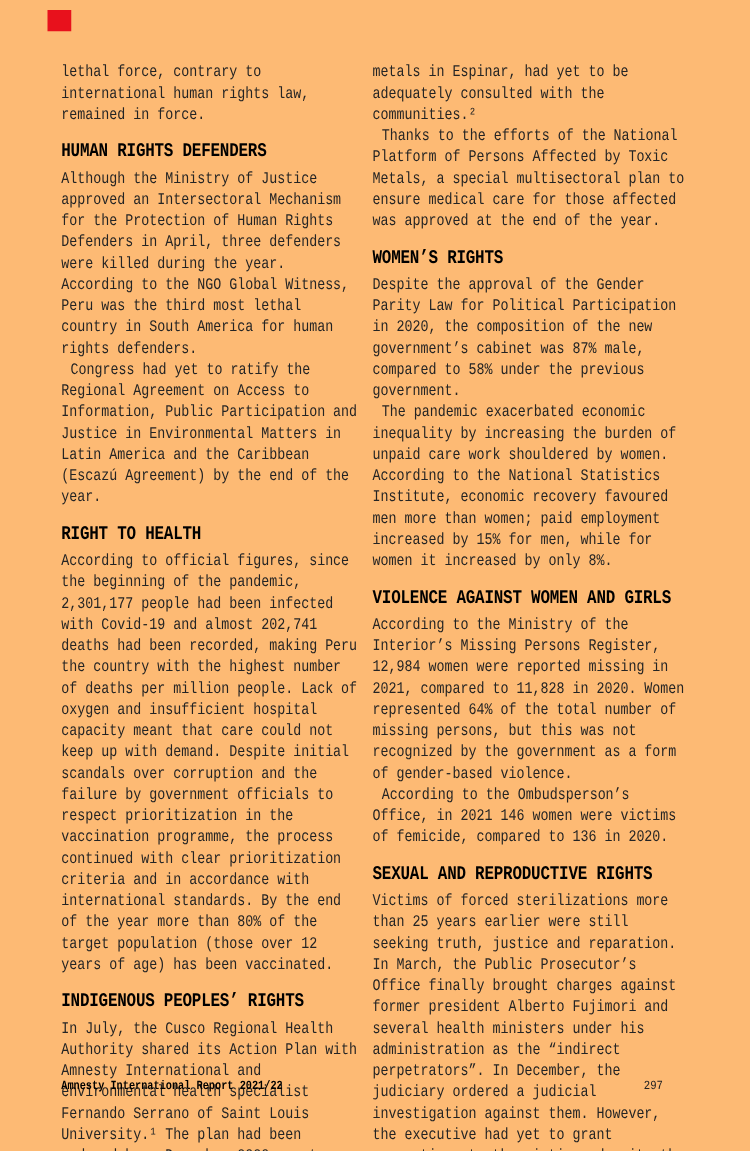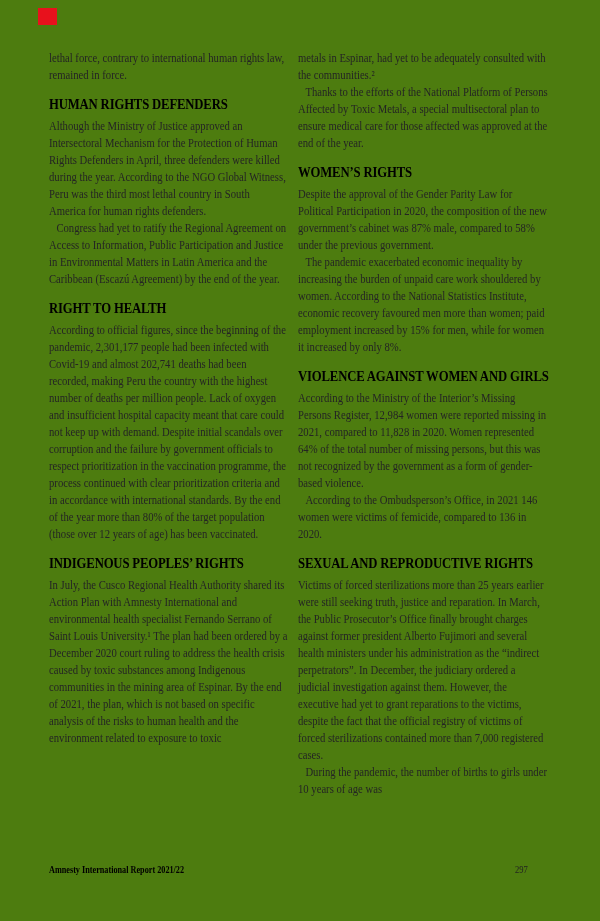--- a/index.html
+++ b/index.html
@@ -1,22 +1,22 @@
 <!DOCTYPE html>
 <html><head>
 <meta charset="utf-8">
 <title>Report Page</title>
 <style>
   html, body { margin: 0; padding: 0; background: #ffffff; }
   .page {
     position: relative;
     width: 600px;
     height: 921px;
-    background: #4d7c0f;
-    font-family: Liberation Serif, serif;
+    background: #fdba74;
+    font-family: Liberation Mono, monospace;
     color: #232323;
     overflow: hidden;
   }
   .red-tab {
     position: absolute;
     left: 38px;
     top: 8px;
     width: 19px;
     height: 17px;
   }

